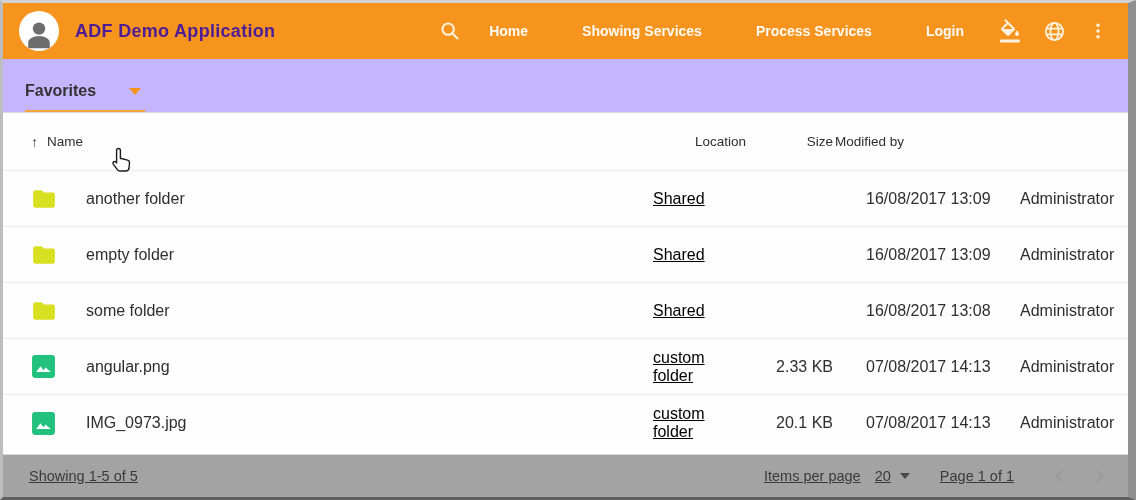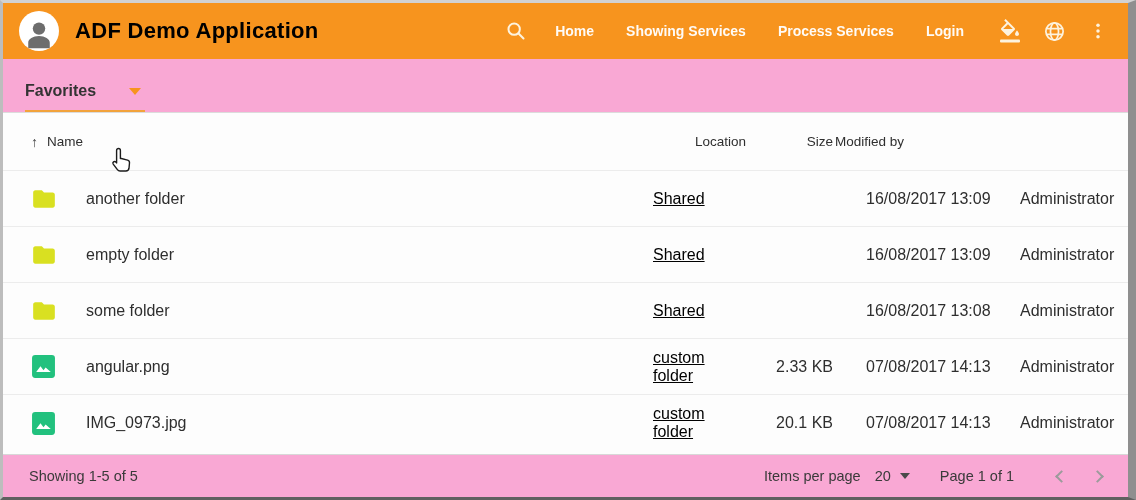--- a/index.html
+++ b/index.html
@@ -26,37 +26,37 @@
     color:#fff;
   }
   .avatar {
     width:40px; height:40px; border-radius:50%;
     background:#fff; overflow:hidden;
     display:flex; align-items:flex-end; justify-content:center;
     flex:0 0 40px;
   }
   .app-title {
     margin-left:16px;
-    font-size:22px; font-weight:bold; letter-spacing:.3px;
-    color:#000000; white-space:nowrap;
+    font-size:18px; font-weight:bold; letter-spacing:.3px;
+    color:#4c1d95; white-space:nowrap;
   }
   .appbar-spacer { flex:1; }
   .search-btn { width:26px; height:26px; margin-right:26px; cursor:pointer; display:flex; align-items:center; justify-content:center; }
-  .nav { display:flex; align-items:center; gap:32px; margin-right:34px; }
+  .nav { display:flex; align-items:center; gap:54px; margin-right:34px; }
   .nav-item {
     font-size:14px; font-weight:bold; color:rgba(255,255,255,.96);
     white-space:nowrap; cursor:pointer;
   }
   .appbar-icons { display:flex; align-items:center; gap:20px; }
   .icon-btn { width:24px; height:24px; display:flex; align-items:center; justify-content:center; cursor:pointer; }
 
   
   .view-toolbar {
     height:54px; flex:0 0 54px;
-    background:#f9a8d4;
+    background:#c4b5fd;
     border-bottom:1px solid #dcdcdc;
     display:flex; align-items:flex-end;
     padding:0 0 0 22px;
     position:relative;
   }
   .view-select {
     display:flex; align-items:center; justify-content:space-between;
     width:120px; padding:0 2px 10px 0;
     border-bottom:2px solid #f2a33c;
     cursor:pointer;
@@ -97,25 +97,25 @@
   .trow:last-child { border-bottom:none; }
   .cell-icon { display:flex; align-items:center; }
   .cell-size { text-align:right; }
   .cell-modified { padding-left:33px; }
   .cell-modified-by { padding-left:2px; }
   .loc-link { color:#000000; text-decoration:underline; cursor:pointer; }
 
   
   .pager {
     height:43px; flex:0 0 43px;
-    background:#f9a8d4;
+    background:#a3a3a3;
     border-top:1px solid #d8d8d8;
     display:flex; align-items:center;
     padding:0 18px 0 26px;
-    font-size:14.5px; color:#3a3a3a;
+    font-size:14.5px; color:#3a3a3a;text-decoration:underline;
   }
   .pager-spacer { flex:1; }
   .ipp-label { margin-right:14px; }
   .ipp-select { display:flex; align-items:center; gap:9px; cursor:pointer; margin-right:30px; }
   .caret-down-dark {
     width:0; height:0;
     border-left:5px solid transparent; border-right:5px solid transparent;
     border-top:6px solid #4a4a4a;
   }
   .page-status { margin-right:34px; }

